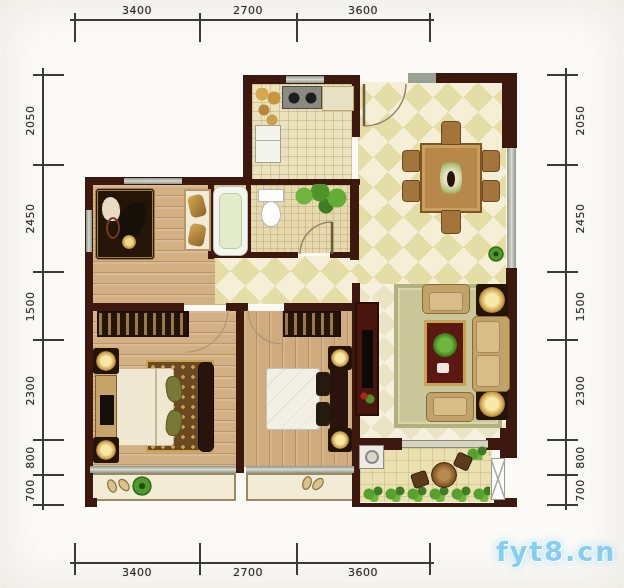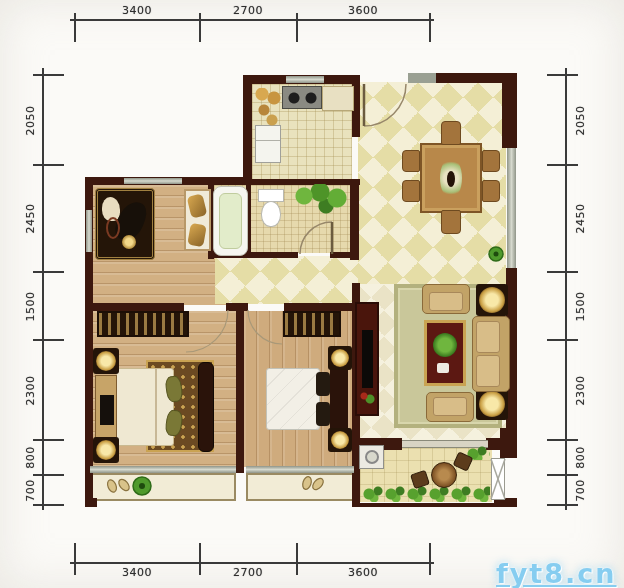--- a/index.html
+++ b/index.html
@@ -274,15 +274,15 @@
     <circle cx="142" cy="486" r="9" fill="#4f9a2c" stroke="#2e6b18" stroke-width="1.5"></circle>
     <circle cx="142" cy="486" r="3" fill="#1e4b0e"></circle>
     <g>
       <ellipse cx="307" cy="483" rx="4" ry="6.5" transform="rotate(18 307 483)" fill="#d9c38a" stroke="#8a7340" stroke-width="1.2"></ellipse>
       <ellipse cx="318" cy="484" rx="4" ry="6.5" transform="rotate(42 318 484)" fill="#d9c38a" stroke="#8a7340" stroke-width="1.2"></ellipse>
     </g>
     <circle cx="496" cy="254" r="7" fill="#4f9a2c" stroke="#2e6b18" stroke-width="1.5"></circle>
     <circle cx="496" cy="254" r="2.5" fill="#1e4b0e"></circle>
   </svg>
 
-  <div class="watermark" style="left:496px;top:558px;text-decoration:underline;">fyt8.cn</div>
+  <div class="watermark" style="left:496px;top:536px;">fyt8.cn</div>
 
 </div>
 
 </body></html>

